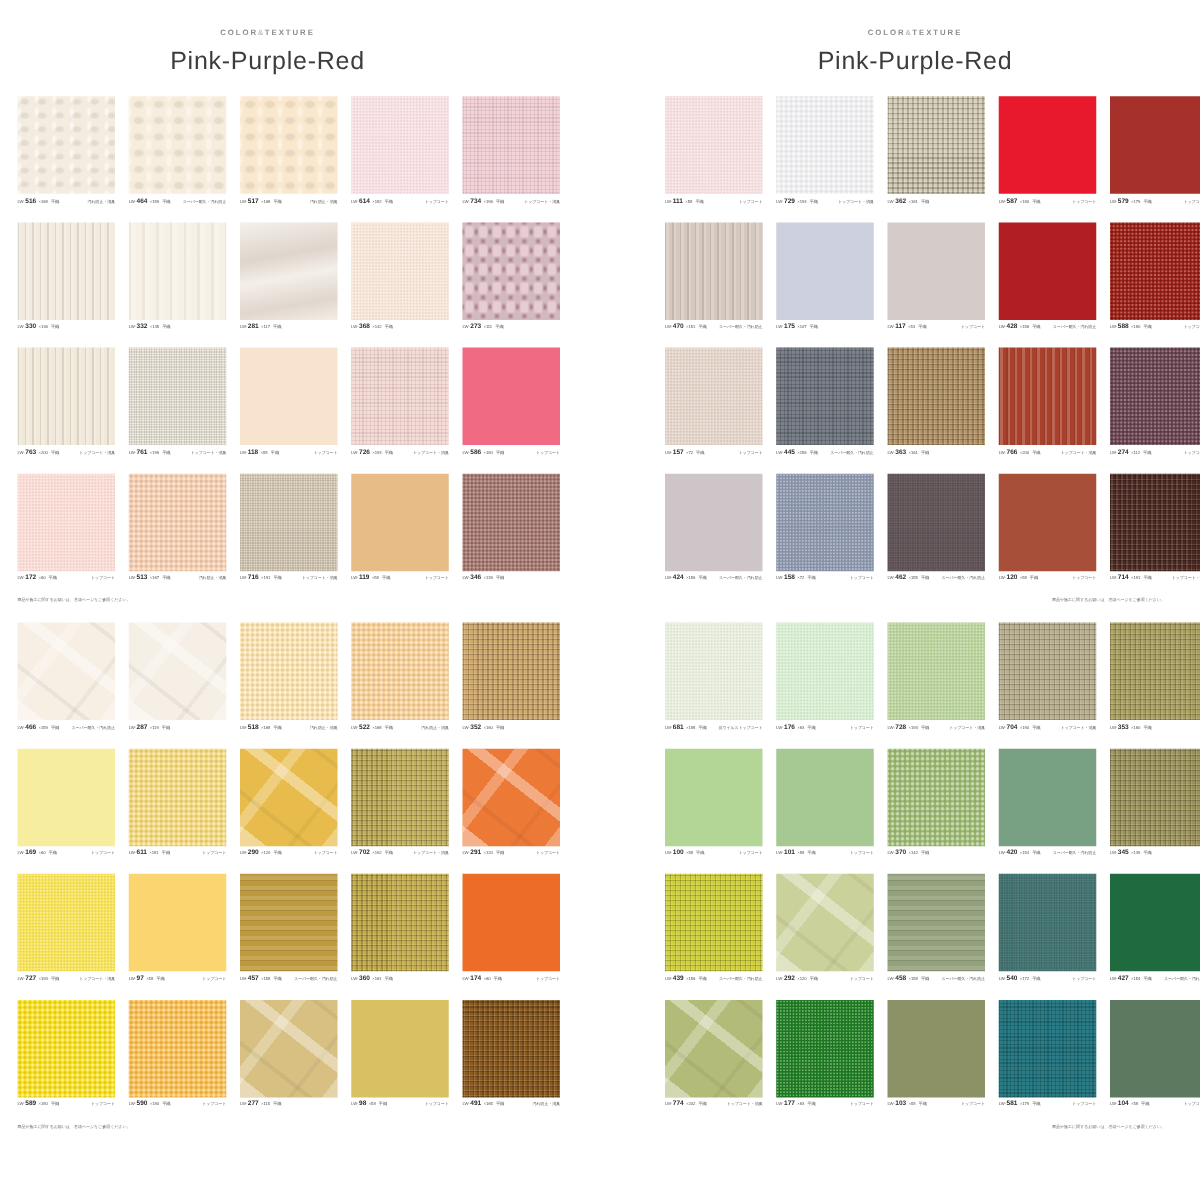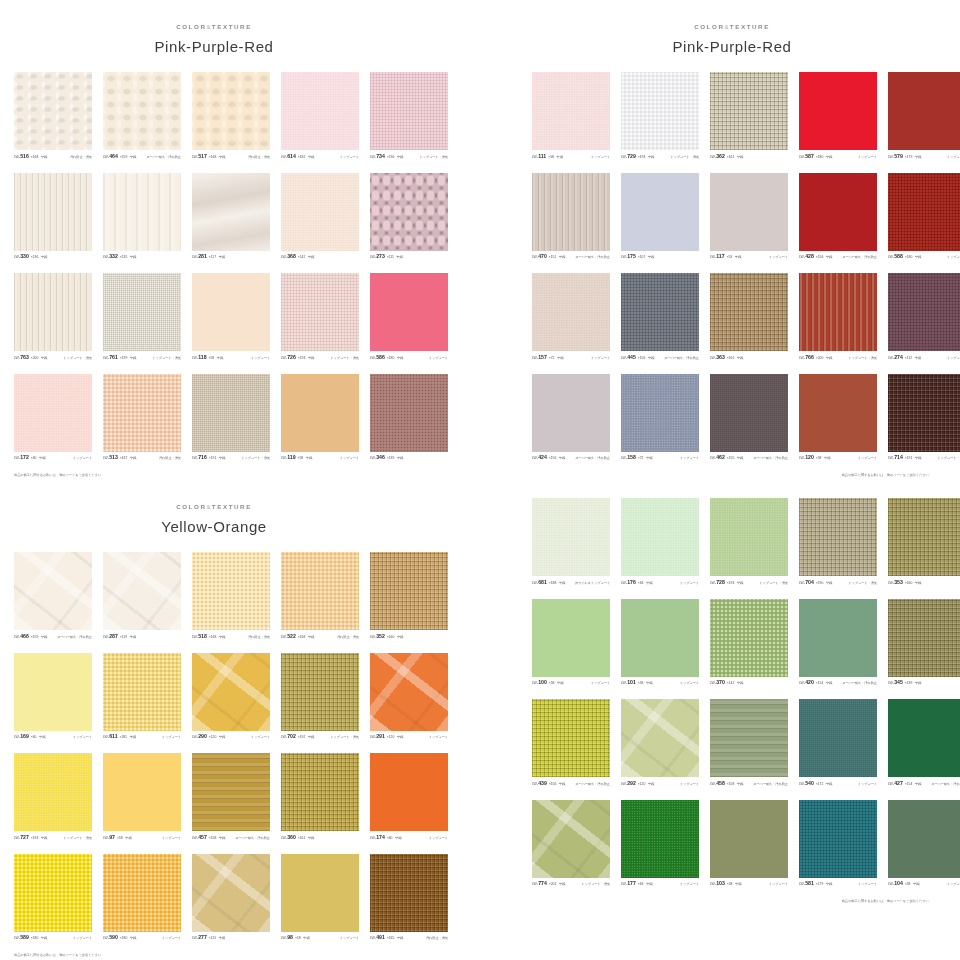--- a/index.html
+++ b/index.html
@@ -17,21 +17,21 @@
   .panel-bl{left:0;top:480px;}
   .panel-br{left:518px;top:480px;}
 
   .panel-head{text-align:center;padding-top:24px;}
   .eyebrow{
     font-size:6.2px;letter-spacing:1.6px;color:#8d8d8d;
     font-weight:700;line-height:1;margin:0 0 9px 0;
   }
   .eyebrow .amp{font-weight:400;color:#a9a9a9;letter-spacing:1.2px;}
   .panel-title{
-    font-size:15px;color:#3c3c3c;font-weight:400;
+    font-size:20px;color:#3c3c3c;font-weight:400;
     letter-spacing:0.6px;line-height:1;margin:0;
   }
 
   .grid{
     position:relative;
     margin:18px 0 0 14px;
     width:400px;
   }
   .row{display:flex;gap:11px;margin-bottom:11px;}
   .cell{width:78px;}
@@ -490,24 +490,20 @@
               <span class="spec">×191</span>
               <span class="weave">平織</span>
               <span class="feat">トップコート・消臭</span>
             </div>
           </div>
         </div>
       </div>
       <div class="foot foot-right">商品や施工に関するお願いは、巻頭ページをご参照ください。</div>
     </div>
     <div class="panel panel-bl">
-      <div class="panel-head">
-        <div class="eyebrow"><span>COLOR</span><span class="amp">&amp;</span><span>TEXTURE</span></div>
-        <h2 class="panel-title">Yellow-Orange</h2>
-      </div>
       <div class="grid">
         <div class="row">
           <div class="cell">
             <div class="swatch" style="background: linear-gradient(38deg, rgba(255, 255, 255, 0.42) 0px, rgba(255, 255, 255, 0.42) 12%, transparent 12%, transparent 30%, rgba(0, 0, 0, 0.05) 30%, rgba(0, 0, 0, 0.05) 33%, transparent 33%, transparent 58%, rgba(255, 255, 255, 0.38) 58%, rgba(255, 255, 255, 0.38) 66%, transparent 66%, transparent 88%, rgba(0, 0, 0, 0.05) 88%, rgba(0, 0, 0, 0.05) 91%, transparent 91%), linear-gradient(-52deg, rgba(255, 255, 255, 0.3) 0px, rgba(255, 255, 255, 0.3) 9%, transparent 9%, transparent 26%, rgba(0, 0, 0, 0.043) 26%, rgba(0, 0, 0, 0.043) 29%, transparent 29%, transparent 62%, rgba(255, 255, 255, 0.28) 62%, rgba(255, 255, 255, 0.28) 70%, transparent 70%), linear-gradient(rgb(247, 239, 228), rgb(247, 239, 228));"></div>
             <div class="label">
               <span class="lw">LW-</span>
               <span class="code">466</span>
               <span class="spec">×159</span>
               <span class="weave">平織</span>
               <span class="feat">スーパー耐久・汚れ防止</span>

